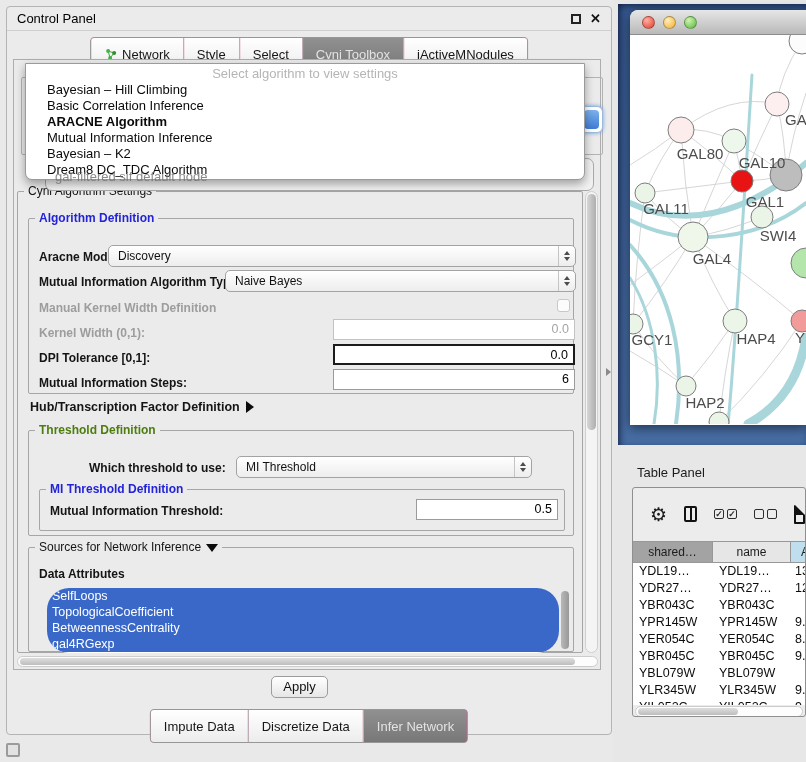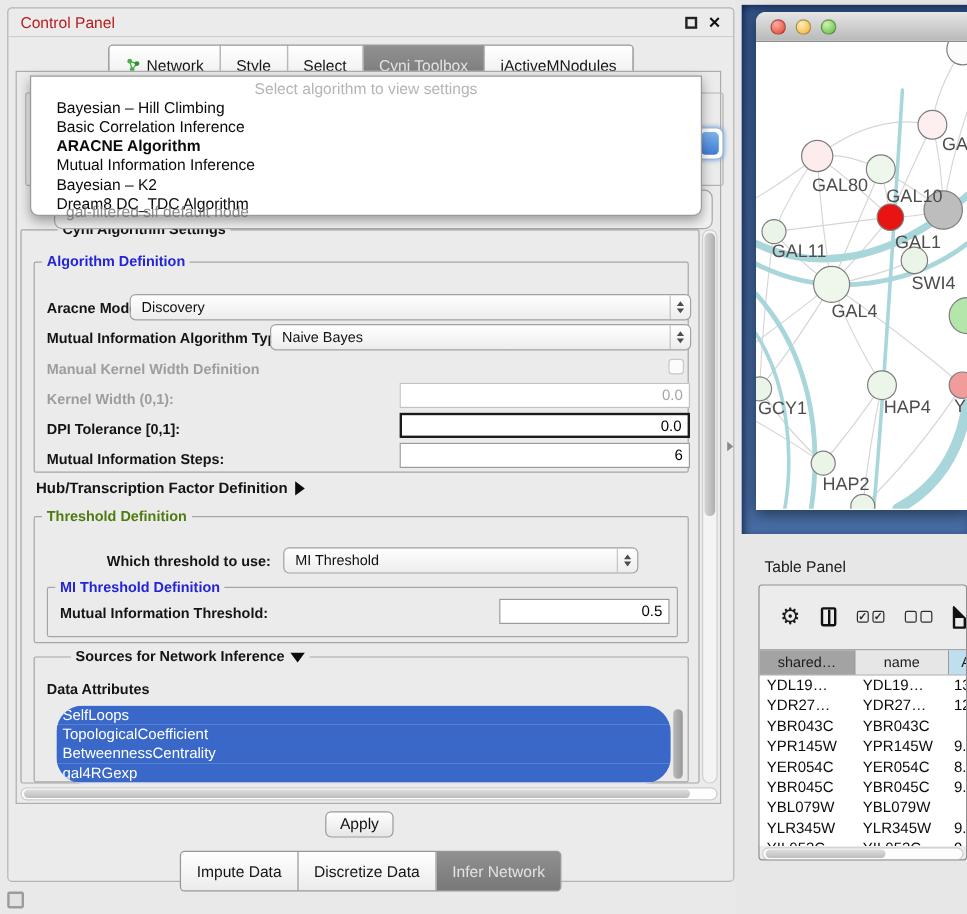--- a/index.html
+++ b/index.html
@@ -3,27 +3,27 @@
 <meta charset="utf-8">
 <style>
   * { box-sizing: border-box; margin: 0; padding: 0; }
   html,body { width:806px; height:762px; }
   body { position:relative; background:#e9e9e9; font-family:"Liberation Sans",sans-serif; overflow:hidden; }
 
   
   .cp { position:absolute; left:6px; top:6px; width:606px; height:729px;
         background:#ebebeb; border:1px solid #b4b4b4; border-radius:4px; }
   .cp-titlebar { height:24px; border-bottom:1px solid #cfcfcf; display:flex; align-items:center; padding:0 10px; }
-  .cp-title { flex:1; font-size:13px; color:#b91c1c; }
+  .cp-title { flex:1; font-size:13px; color:#000000; }
   .win-restore { width:10px; height:10px; border:2px solid #222; margin-right:9px; }
   .win-close { font-size:13px; font-weight:bold; color:#111; line-height:10px; }
 
   
   .seg-bar { position:absolute; left:50%; transform:translateX(-50%); display:flex; height:34px;
-             border:1px solid #979797; border-radius:4px; overflow:hidden; background:#a3a3a3; }
+             border:1px solid #979797; border-radius:4px; overflow:hidden; background:#ec4899; }
   .seg-bar.top { top:30px; }
   .seg-bar.bottom { top:702px; }
   .seg { padding:0 13px; font-size:13px; color:#161616; display:flex; align-items:center; gap:5px;
          background:linear-gradient(#ffffff,#ececec); border-left:1px solid #b9b9b9; white-space:nowrap; }
   .seg:first-child { border-left:none; }
   .seg.sel { background:linear-gradient(#909090,#787878); color:#e3e3e3; }
 
   
   .content { position:absolute; left:6px; top:52px; width:588px; height:611px;
              border:1px solid #adadad; background:#ebebeb; }
@@ -46,21 +46,21 @@
   .popup .ph { font-size:13px; color:#b5b5b5; text-align:center; height:17px; line-height:17px; }
   .popup .it { font-size:13px; color:#0a0a0a; height:16px; line-height:16px; padding-left:21px; white-space:nowrap; }
   .popup .it.bold { font-weight:bold; }
 
   
   .grp { position:absolute; border:1px solid #a6a6a6; border-radius:2px; }
   .grp-label { position:absolute; top:-8px; left:6px; background:#ebebeb; padding:0 4px;
                font-size:12px; font-weight:bold; color:#111; white-space:nowrap; }
   .grp-label.blue { color:#2323d8; }
   .grp-label.green { color:#4d7c0f; }
-  .grp-label.plain { font-weight:bold; color:#141414;margin-left:24px; }
+  .grp-label.plain { font-weight:normal; color:#141414; }
 
   .lbl { position:absolute; font-size:12px; font-weight:bold; color:#141414; white-space:nowrap; }
   .lbl.dis { color:#9d9d9d; }
 
   
   .combo { position:absolute; height:22px; border:1px solid #a3a3a3; border-radius:5px;
            background:linear-gradient(#ffffff,#ededed); font-size:12px; color:#111;
            display:flex; align-items:center; padding-left:9px; }
   .combo .stp { position:absolute; right:0; top:0; bottom:0; width:17px; border-left:1px solid #c4c4c4;
                 display:flex; flex-direction:column; align-items:center; justify-content:center; gap:2px; }

